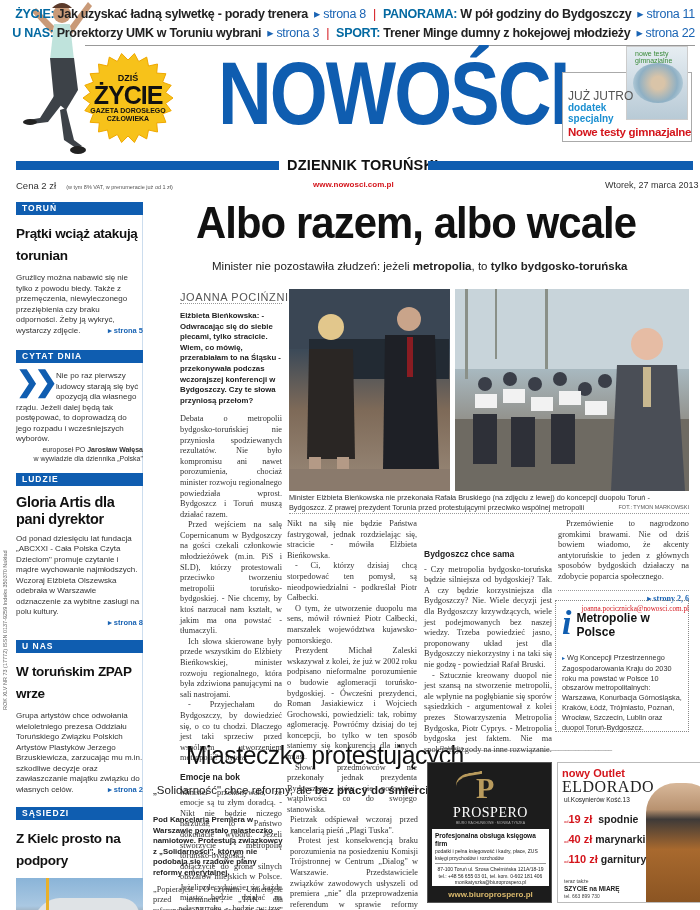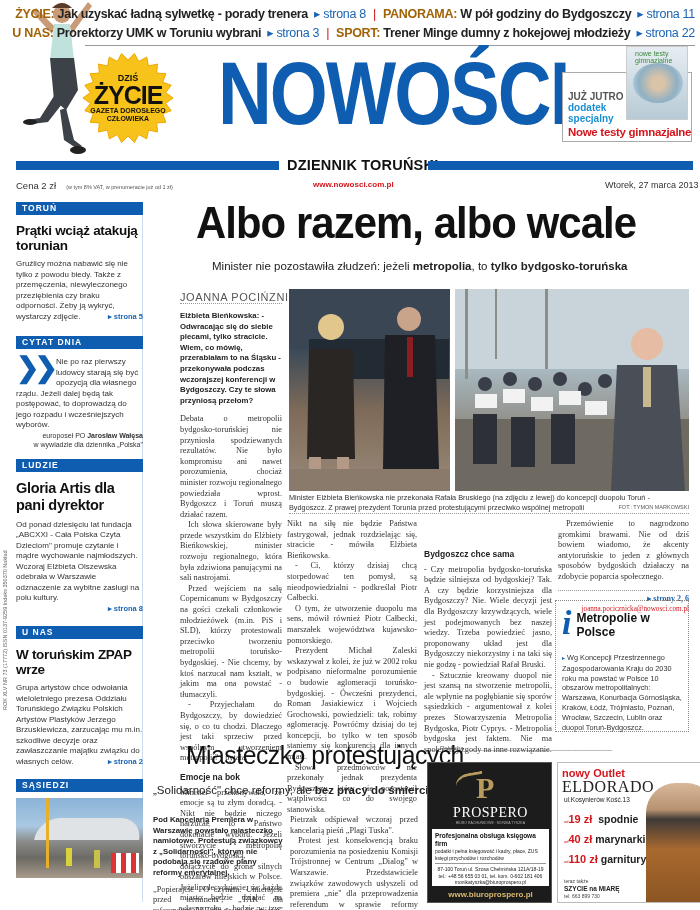--- a/index.html
+++ b/index.html
@@ -1,20 +1,20 @@
 <!DOCTYPE html>
 <html><head>
 <meta charset="utf-8">
 <style>
 *{box-sizing:border-box;margin:0;padding:0}
 body{width:700px;height:910px;background:#fff;font-family:"Liberation Sans",sans-serif;color:#222;overflow:hidden;position:relative}
 .abs{position:absolute}
 .teasers{left:95px;top:4px;width:600px;font-size:12.5px;font-weight:bold;font-family:"Liberation Sans",sans-serif;letter-spacing:-0.3px}
 .teaser-line{display:flex;justify-content:flex-end;align-items:center;height:19px;white-space:nowrap}
-.teaser-line .sec{color:#a16207}
+.teaser-line .sec{color:#0369a1}
 .teaser-line .pg{color:#1a64b4;font-weight:normal;margin-left:6px}
 .teaser-line .sep{color:#d4151c;margin:0 7px;font-weight:normal}
 .teaser-rule{left:85px;top:45px;width:610px;height:1px;background:#999}
 .woman{left:22px;top:0;width:80px;height:160px}
 .badge{left:82px;top:52px;width:92px;height:92px}
 .badge-text{position:absolute;left:0;top:0;width:92px;height:92px;display:flex;flex-direction:column;align-items:center;justify-content:center;text-align:center;color:#111;font-weight:bold}
 .badge-text .dzis{font-size:9px}
 .badge-text .zycie{font-size:25px;line-height:24px;letter-spacing:-1px}
 .badge-text .sub{font-size:7px;line-height:8px}
 .logo{left:218px;top:58px;font-family:"Liberation Sans",sans-serif;font-weight:bold;font-size:76px;color:#0f5db0;letter-spacing:-2px;transform:scaleX(0.98) scaleY(1.18);transform-origin:left top;line-height:60px}
@@ -23,26 +23,26 @@
 .dziennik{left:287px;top:157px;font-size:14.5px;font-weight:bold;color:#111;letter-spacing:0.2px}
 .cena{left:16px;top:180px;font-size:9.5px;color:#333}
 .cena small{font-size:5.5px;margin-left:10px;color:#555}
 .www{left:313px;top:180px;font-size:8px;font-weight:bold;color:#d4151c}
 .date{left:605px;top:180px;font-size:9px;color:#333}
 .promo{left:562px;top:72px;width:130px;height:70px;border:1px solid #aaa;background:#fff}
 .promo-cover{left:626px;top:46px;width:62px;height:74px;background:linear-gradient(#e6edf2,#b8cad6);border:1px solid #ccc}
 .promo-cover .ct{font-size:7px;color:#3a8b3a;padding:3px 2px 0 8px;line-height:7px}
 .promo-cover .kids{position:absolute;left:6px;top:16px;width:50px;height:40px;border-radius:50%;background:radial-gradient(circle,#d9c4a8 20%,#8fb0c4 60%,#c2d6e0 90%)}
 .promo-text{left:568px;top:91px;font-weight:bold;line-height:11px}
-.promo-text .a{font-size:10px;color:#555;font-weight:bold}
+.promo-text .a{font-size:12px;color:#555;font-weight:normal}
 .promo-text .b{font-size:10px;color:#1a8fd1}
 .promo-text .c{font-size:11.5px;color:#d4151c;margin-top:3px;letter-spacing:-0.3px}
 .sidebar{left:16px;top:202px;width:127px}
 .sb-bar{height:13px;background:#0f5db0;color:#fff;font-size:8.5px;font-weight:bold;padding-left:6px;line-height:13px;letter-spacing:1px}
-.sb-head{font-size:13.5px;font-weight:bold;color:#111;margin:8px 0 6px 0;line-height:15px;letter-spacing:-0.3px}
+.sb-head{font-size:13.5px;font-weight:bold;color:#111;margin:8px 0 6px 0;line-height:22px;letter-spacing:-0.3px}
 .sb-body{font-size:8px;line-height:10.5px;color:#333}
 .sb-link{color:#1a64b4;font-size:7.5px;font-weight:bold;float:right}
 .sb-sec{margin-bottom:10px}
 .sb-vrule{left:142px;top:202px;width:1px;height:700px;background:#cde}
 .quote-mark{color:#0f5db0;font-size:28px;font-weight:bold;float:left;line-height:22px;margin-right:3px;letter-spacing:-5px}
 .quote-by{text-align:right;font-size:7px;line-height:9px}
 .side-meta{left:2px;top:480px;width:10px;height:230px;writing-mode:vertical-rl;transform:rotate(180deg);font-size:5.5px;color:#666;white-space:nowrap}
 .kielc-photo{height:80px;margin:6px 0;background:linear-gradient(180deg,#8ab4d8 0%,#aac8e2 35%,#8a8a88 55%,#6c6a64 75%,#a89b8a 100%);position:relative;overflow:hidden}
 .kielc-photo .arch{position:absolute;left:20px;top:20px;width:105px;height:22px;background:#dfe3e6;border-radius:40px 40px 0 0;transform:skewX(-10deg)}
 .kielc-photo .crane{position:absolute;left:30px;top:0;width:3px;height:70px;background:#e8b02a}
@@ -185,42 +185,43 @@
     <div class="sb-head" style="font-size:14.5px;line-height:17px">Gloria Artis dla pani dyrektor</div>
     <div class="sb-body"><span>Od ponad dziesięciu lat fundacja „ABCXXI - Cała Polska Czyta Dzieciom" promuje czytanie i mądre wychowanie najmłodszych. Wczoraj Elżbieta Olszewska odebrała w Warszawie odznaczenie za wybitne zasługi na polu kultury.</span><br><span class="sb-link">▸ <span>strona 8</span></span><div style="clear:both"></div></div>
   </div>
   <div class="sb-sec" style="margin-top:12px">
     <div class="sb-bar">U NAS</div>
     <div class="sb-head">W toruńskim ZPAP wrze</div>
     <div class="sb-body"><span>Grupa artystów chce odwołania wieloletniego prezesa Oddziału Toruńskiego Związku Polskich Artystów Plastyków Jerzego Brzuskiewicza, zarzucając mu m.in. szkodliwe decyzje oraz zawłaszczanie majątku związku do własnych celów.</span> <span class="sb-link">▸ <span>strona 2</span></span><div style="clear:both"></div></div>
   </div>
   <div class="sb-sec" style="margin-top:12px">
     <div class="sb-bar">SĄSIEDZI</div>
+    <div class="sb-head">Z Kielc prosto na podpory</div>
     <div class="kielc-photo">
         <div class="arch"></div>
         <div class="crane"></div>
         <div class="w1"></div>
         <div class="w2"></div>
         <div class="barrier"></div>
       </div>
 
   </div>
 </div>
 
 <div class="abs headline">Albo razem, albo wcale</div>
 <div class="abs subhead"><span>Minister nie pozostawiła złudzeń: jeżeli </span><b>metropolia</b><span>, to </span><b>tylko bydgosko-toruńska</b></div>
 <div class="abs byline">JOANNA POCIŃZNICKA</div>
 <div class="abs dotrule" style="left:180px;top:303px;width:102px"></div>
 
 <div class="abs col" style="left:180px;top:311px;width:102px">
   <div class="lead">Elżbieta Bieńkowska: - Odwracając się do siebie plecami, tylko stracicie. Wiem, co mówię, przerabiałam to na Śląsku - przekonywała podczas wczorajszej konferencji w Bydgoszczy. Czy te słowa przyniosą przełom?</div>
   <div style="height:8px"></div>
   <div class="p" style="text-indent:0">Debata o metropolii bydgosko-toruńskiej nie przyniosła spodziewanych rezultatów. Nie było kompromisu ani nawet porozumienia, chociaż minister rozwoju regionalnego powiedziała wprost. Bydgoszcz i Toruń muszą działać razem.</div>
+  <div class="p">Przed wejściem na salę Copernicanum w Bydgoszczy na gości czekali członkowie młodzieżówek (m.in. PiS i SLD), którzy protestowali przeciwko tworzeniu metropolii toruńsko-bydgoskiej. - Nie chcemy, by ktoś narzucał nam kształt, w jakim ma ona powstać - tłumaczyli.</div>
   <div class="p">Ich słowa skierowane były przede wszystkim do Elżbiety Bieńkowskiej, minister rozwoju regionalnego, która była zdziwiona panującymi na sali nastrojami.</div>
-  <div class="p">Przed wejściem na salę Copernicanum w Bydgoszczy na gości czekali członkowie młodzieżówek (m.in. PiS i SLD), którzy protestowali przeciwko tworzeniu metropolii toruńsko-bydgoskiej. - Nie chcemy, by ktoś narzucał nam kształt, w jakim ma ona powstać - tłumaczyli.</div>
   <div class="p">- Przyjechałam do Bydgoszczy, by dowiedzieć się, o co tu chodzi. Dlaczego jest taki sprzeciw przed wspólnym utworzeniem metropolii? - pytała.</div>
   <div class="subh">Emocje na bok</div>
   <div>Minister przekonywała, że emocje są tu złym doradcą. - Nikt nie będzie niczego narzucał, to Państwo dokonacie wyboru. Jeżeli stworzycie metropolię toruńsko-bydgoską, dołączycie do grona silnych obszarów miejskich w Polsce. Jeżeli zdecydujecie, że każde miasto będzie działać na własną rękę - będzie w tzw. drugiej grupie.</div>
 </div>
 
 <div class="abs photo1">
   <svg width="161" height="202">
     <rect x="0" y="0" width="161" height="60" fill="#3a4654"></rect>
     <rect x="20" y="50" width="140" height="40" fill="#222a33"></rect>
     <circle cx="42" cy="38" r="13" fill="#e2c78c"></circle>

